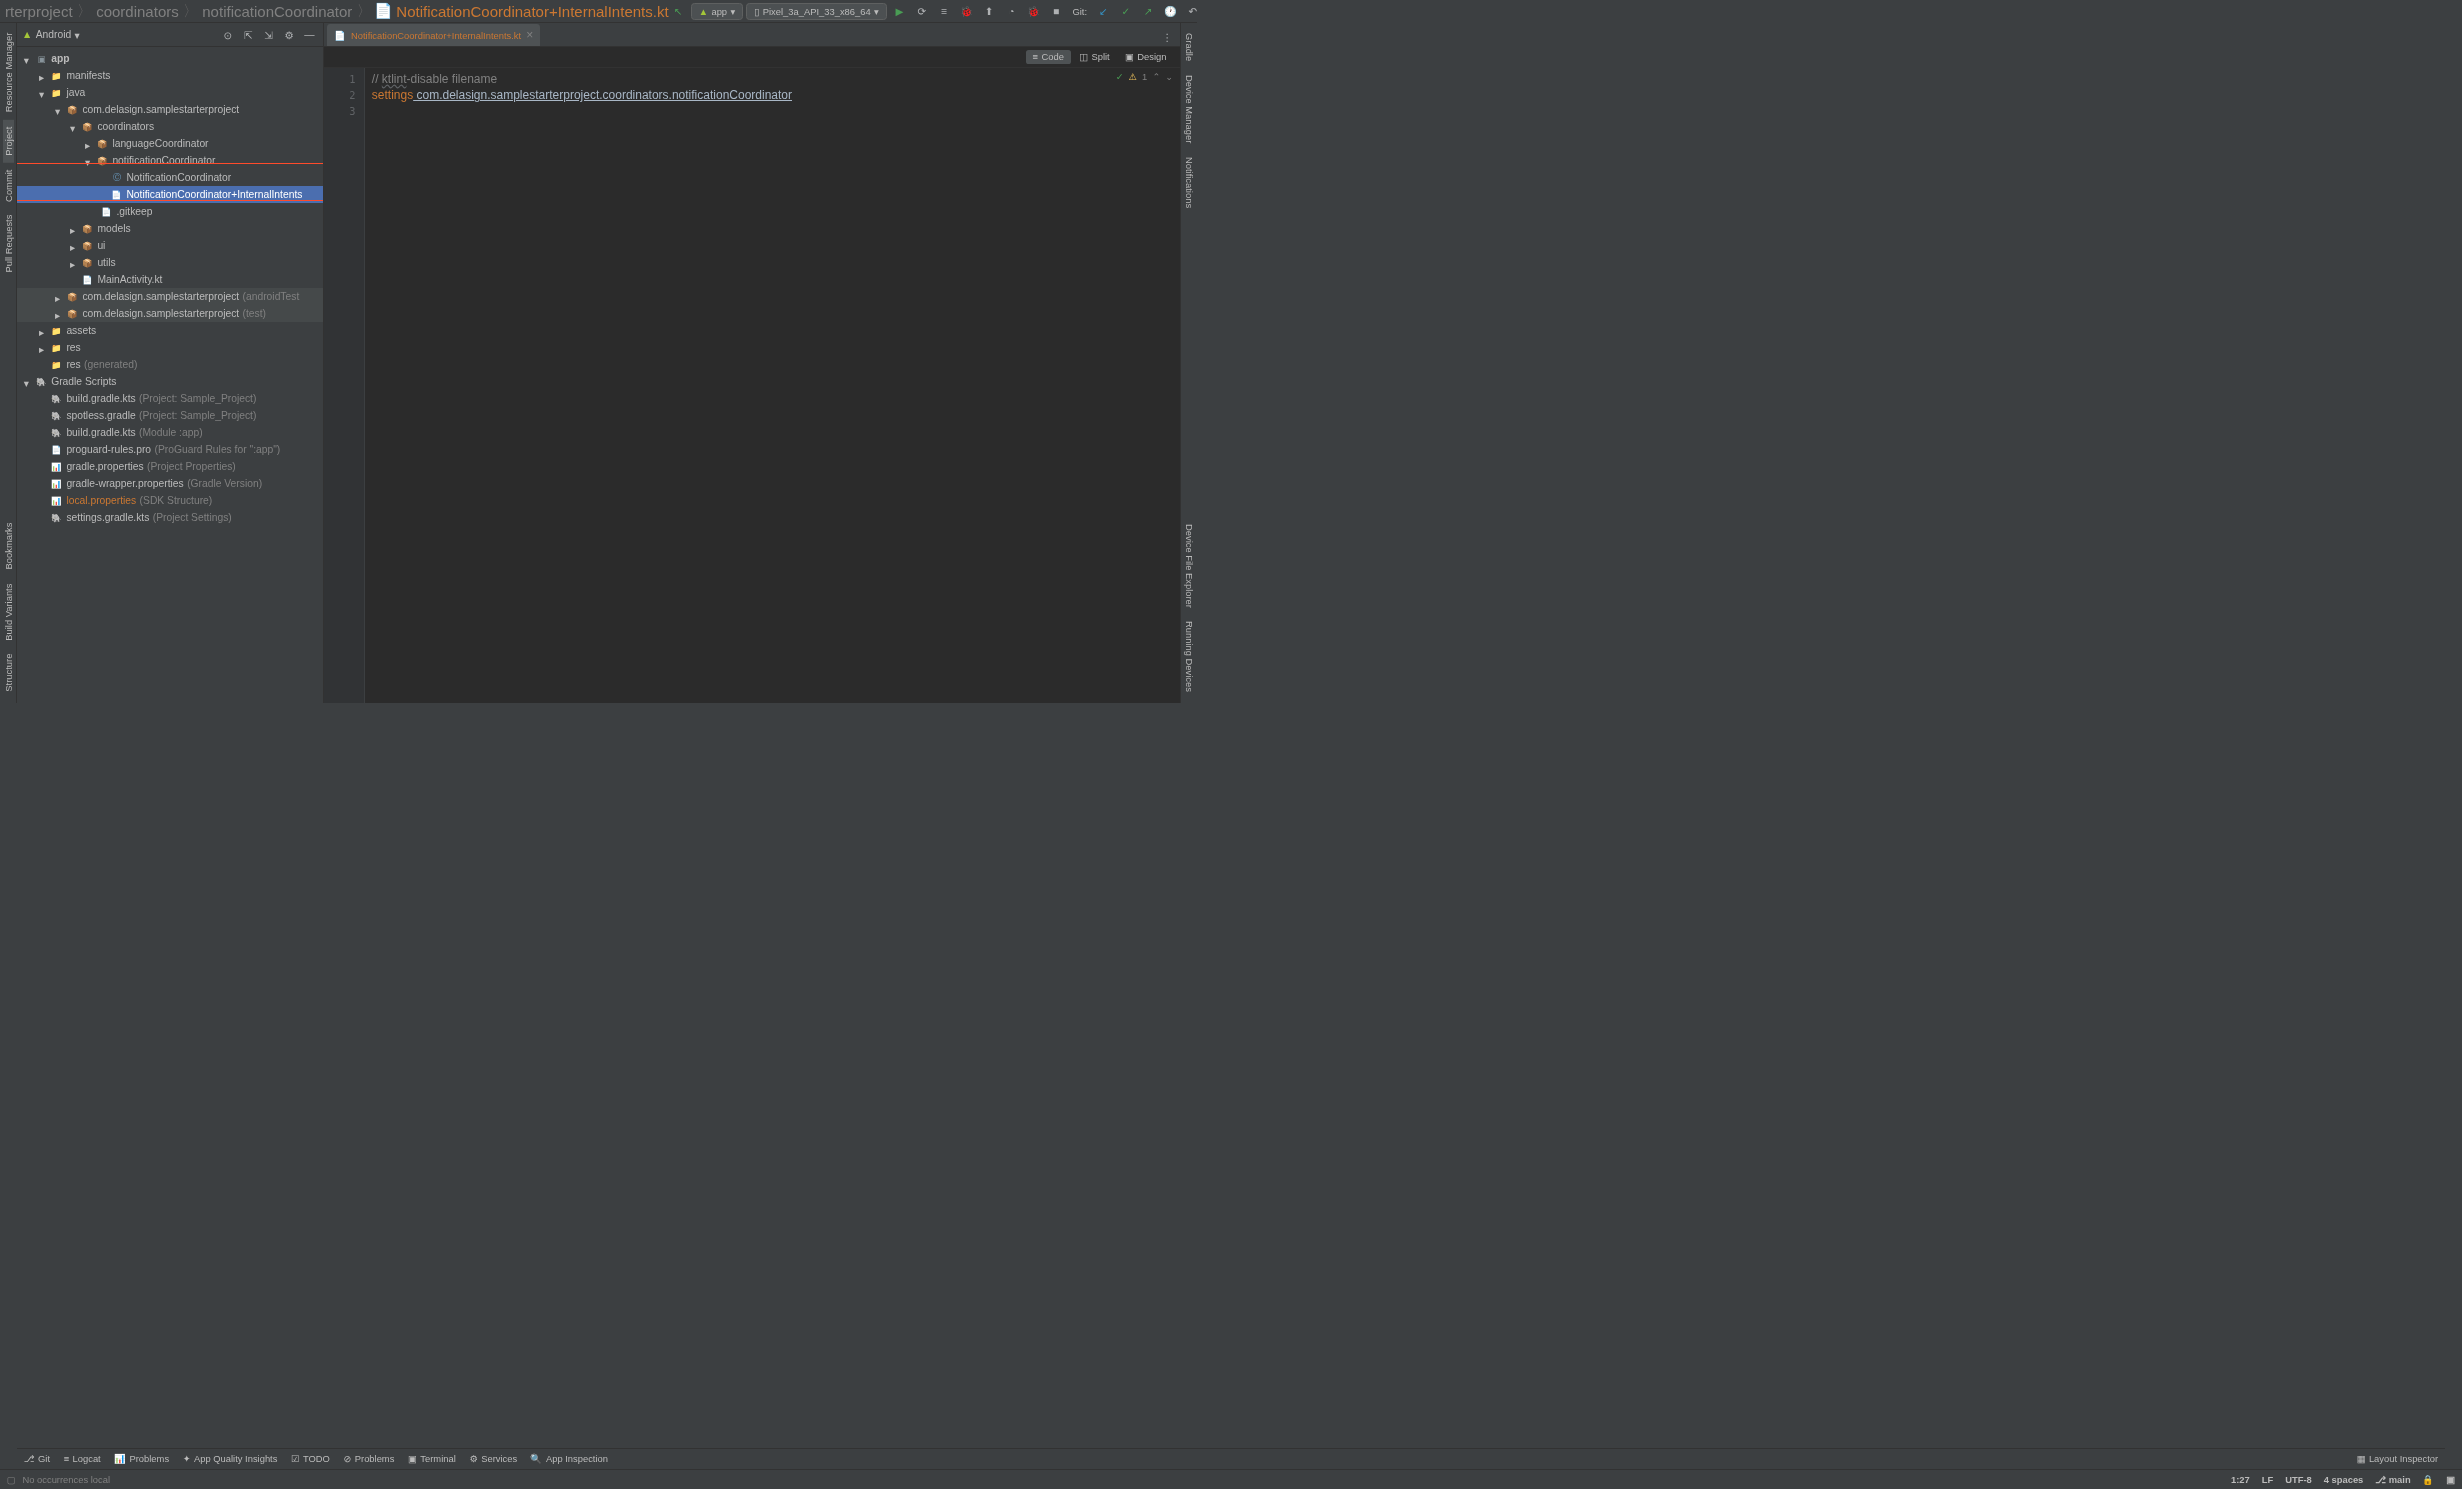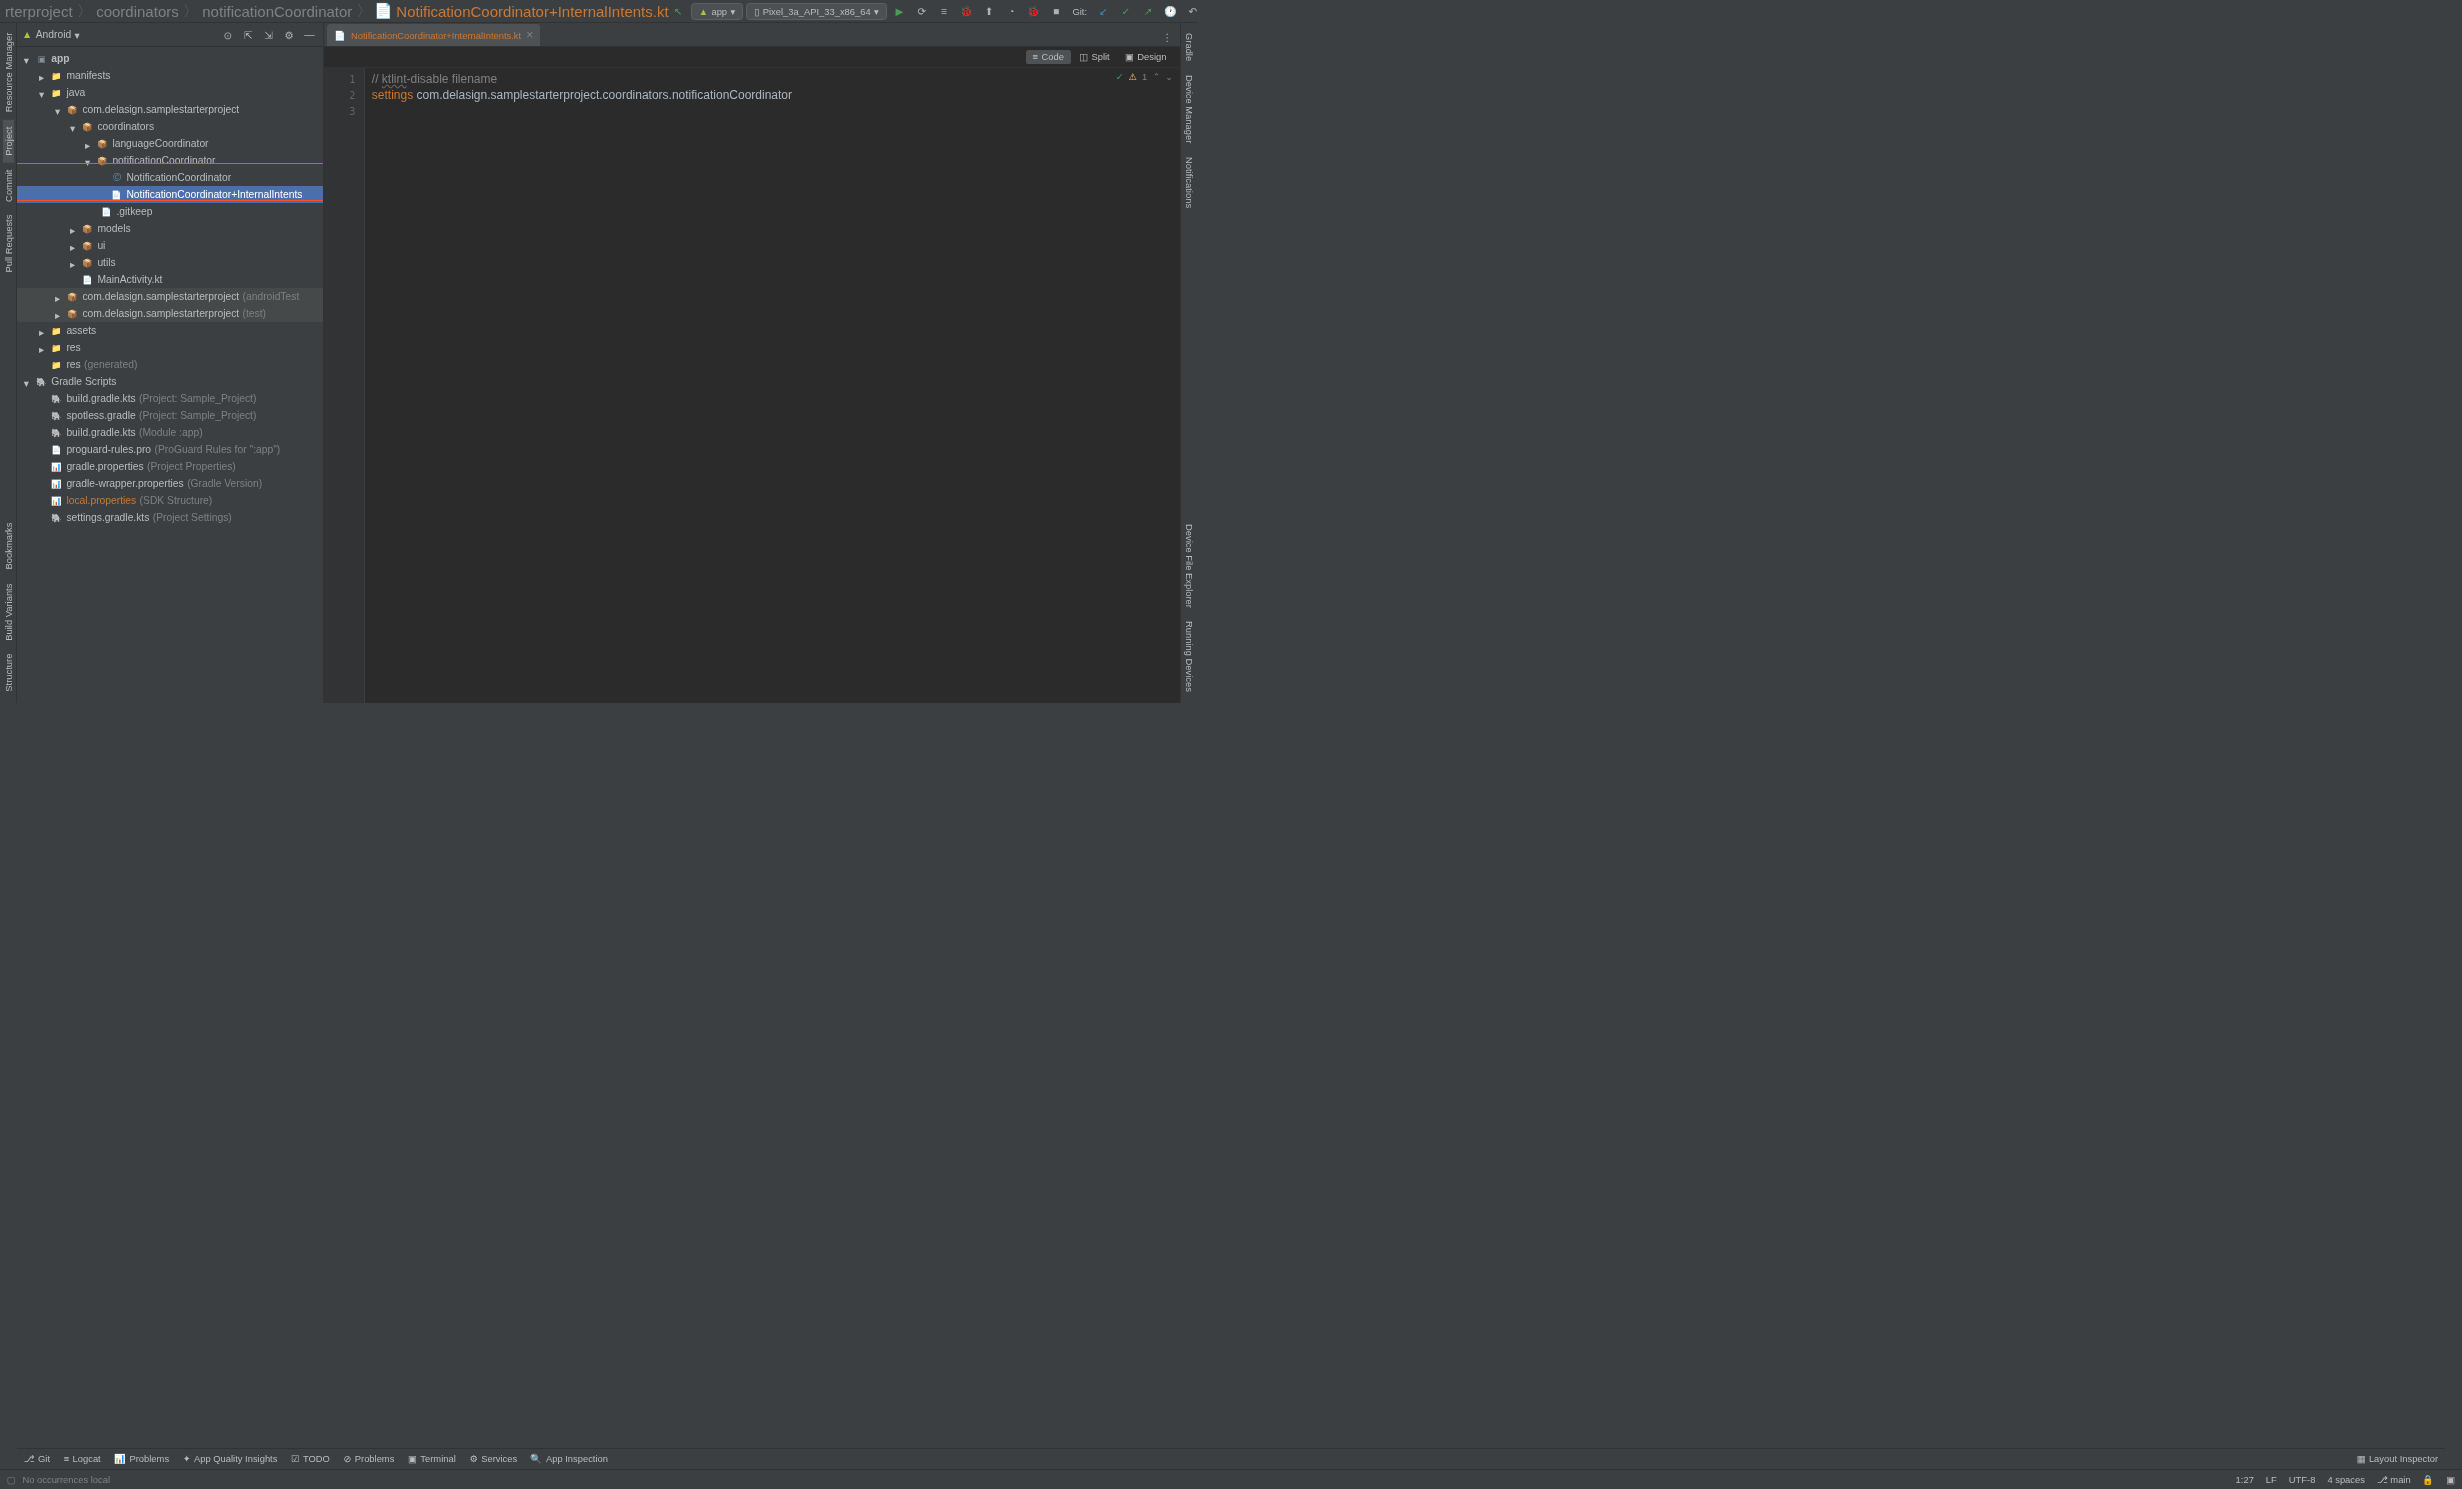--- a/index.html
+++ b/index.html
@@ -58,30 +58,30 @@
 .view-btn { padding: 1.7px 6.8px; font-size: 9.4px; color: #bbb; display: flex; align-items: center; gap: 3.4px; cursor: pointer; border-radius: 2.6px; }
 .view-btn.active { background: #4e5254; }
 
 .code-area { flex: 1; display: flex; position: relative; }
 .gutter-col { width: 41px; background: #313335; border-right: 0.9px solid #3c3f41; padding-top: 3.4px; }
 .line-num { text-align: right; padding-right: 8.5px; color: #606366; font-family: "Menlo", monospace; font-size: 10.3px; line-height: 16.2px; }
 .code-text { flex: 1; padding: 3.4px 6.8px; font-family: "Menlo", monospace; font-size: 12px; line-height: 16.2px; }
 .code-line { white-space: pre; }
 .c-comment { color: #808080; }
 .c-keyword { color: #cc7832; }
-.c-ident { color: #a9b7c6; }
+.c-ident { color: #a9b7c6; text-decoration: underline; }
 .c-underline { text-decoration: underline wavy #606366; }
 .code-status { position: absolute; top: 3.4px; right: 6.8px; display: flex; align-items: center; gap: 5.1px; font-size: 9.4px; color: #808080; }
 
 .bottom-toolbar { position: absolute; bottom: 20.5px; left: 17px; right: 17px; height: 20.5px; background: #3c3f41; border-top: 0.9px solid #323232; display: flex; align-items: center; padding: 0 6.8px; gap: 13.7px; }
 .bottom-item { display: flex; align-items: center; gap: 3.4px; font-size: 9.4px; color: #bbb; cursor: pointer; }
 
 .status-bar { position: absolute; bottom: 0; left: 0; right: 0; height: 20.5px; background: #3c3f41; border-top: 0.9px solid #323232; display: flex; align-items: center; padding: 0 6.8px; }
 .status-left { display: flex; align-items: center; gap: 6.8px; font-size: 9.4px; color: #808080; }
-.status-right { margin-left: auto; display: flex; align-items: flex-start; gap: 12px; font-size: 9.4px; color: #bbb; }
+.status-right { margin-left: auto; display: flex; align-items: flex-start; gap: 12px; font-size: 9.4px; color: #bbb; font-weight: bold; }
 .android-green { color: #a4c639; }
 .git-label { color: #bbb; font-size: 9.4px; padding: 0 3.4px; }
 </style>
 </head>
 <body>
 
 <div class="top-toolbar">
   <div class="breadcrumb">
     <span class="breadcrumb-item">rterproject</span>
     <span class="breadcrumb-sep">〉</span>

